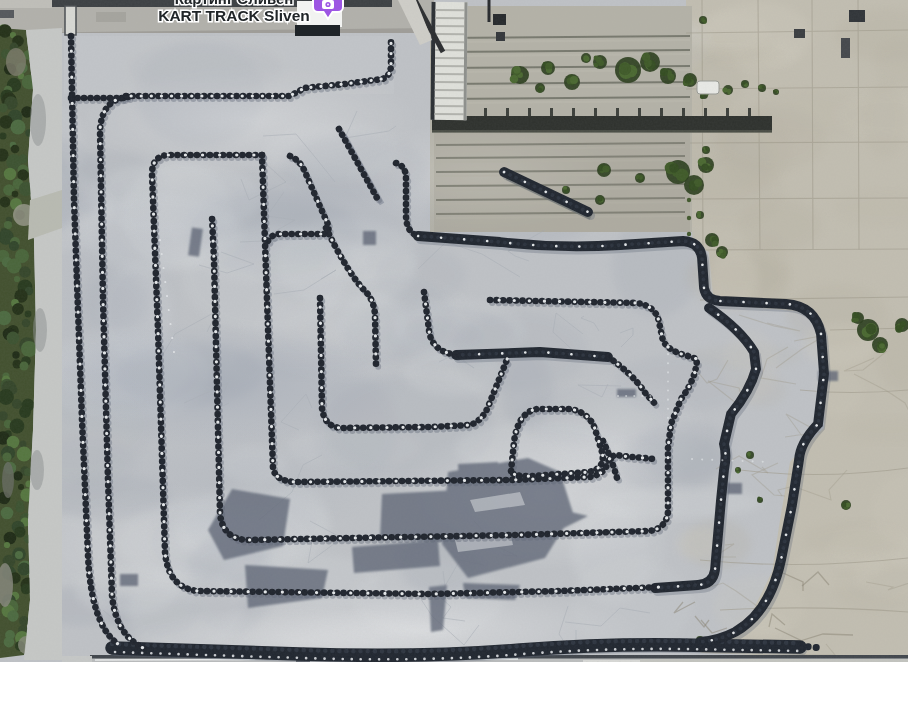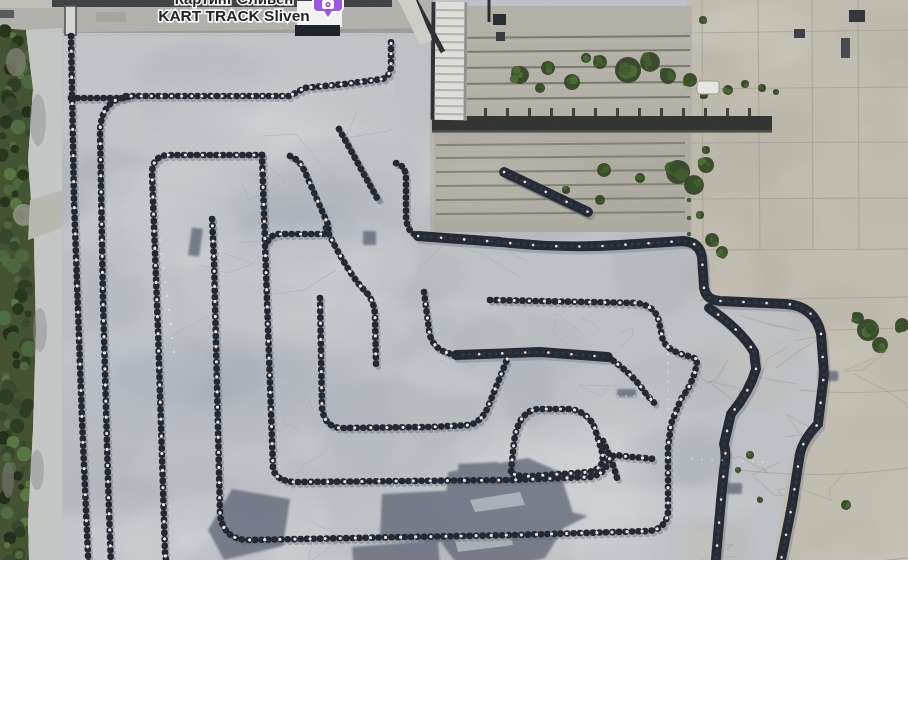--- a/index.html
+++ b/index.html
@@ -1,14 +1,14 @@
 <!DOCTYPE html>
 <html><head><meta charset="utf-8"><style>
 html,body{margin:0;padding:0;}
-#wrap{position:relative;width:908px;height:560px;overflow:hidden;font-family:"Liberation Sans",sans-serif;background:#bfc2c6;}
+#wrap{position:relative;width:908px;height:662px;overflow:hidden;font-family:"Liberation Sans",sans-serif;background:#bfc2c6;}
 </style></head><body>
 <div id="wrap"><svg width="908" height="706" viewBox="0 0 908 706">
 <defs>
 <radialGradient id="soft" cx="50%" cy="50%" r="50%">
  <stop offset="0%" stop-color="#ffffff" stop-opacity="0.35"></stop>
  <stop offset="100%" stop-color="#ffffff" stop-opacity="0"></stop>
 </radialGradient>
 <radialGradient id="blsh" cx="50%" cy="50%" r="50%">
  <stop offset="0%" stop-color="#8a94a6" stop-opacity="0.34"></stop>
  <stop offset="100%" stop-color="#8290aa" stop-opacity="0"></stop>

